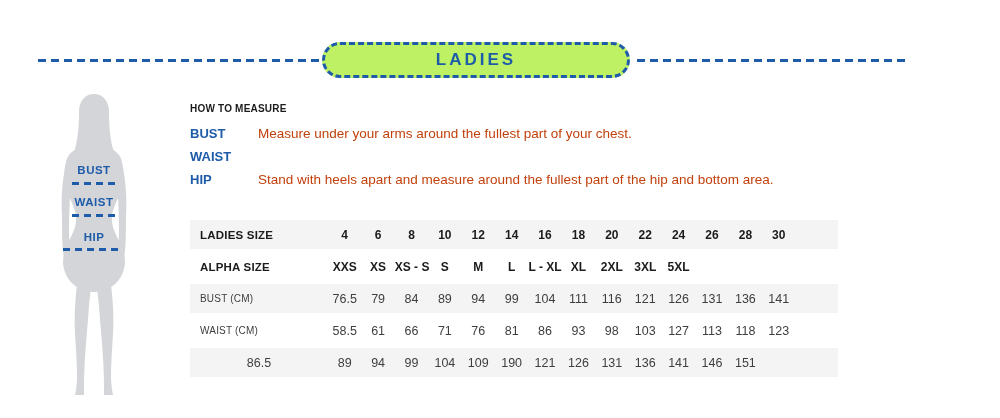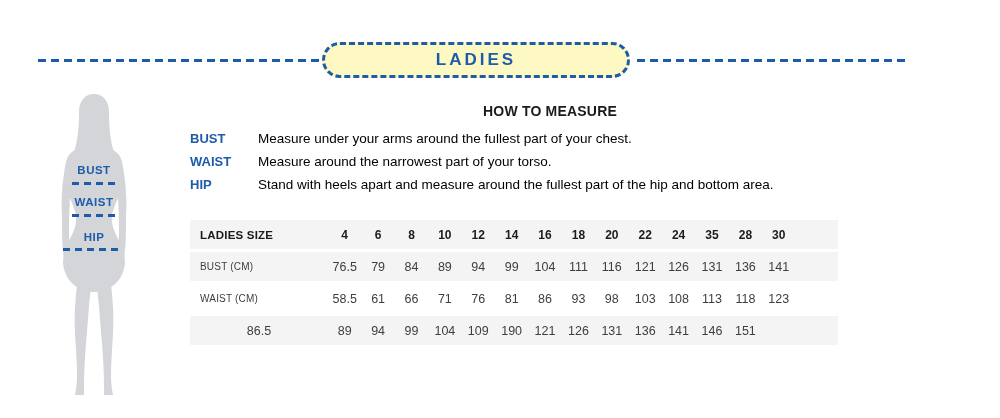--- a/index.html
+++ b/index.html
@@ -13,42 +13,42 @@
   html,body{width:1000px;height:418px;background:#ffffff;
     font-family:"Liberation Sans", sans-serif; overflow:hidden; position:relative;}
 
   
   .rule{position:absolute;height:3px;
     background:repeating-linear-gradient(90deg,var(--blue) 0 8px,transparent 8px 13px);}
   .rule-left{left:38px;top:59px;width:284px;}
   .rule-right{left:637px;top:59px;width:268px;}
   .pill{position:absolute;left:322px;top:42px;width:308px;height:36px;
     border:3px dashed var(--blue);border-radius:18px;
-    display:flex;align-items:center;justify-content:center;background:#fef9c3;}
+    display:flex;align-items:center;justify-content:center;background:#bef264;}
   .pill-title{color:var(--blue);font-size:17px;font-weight:bold;letter-spacing:3px;}
 
   
   .figure{position:absolute;left:50px;top:88px;width:96px;height:315px;}
   .figure svg{position:absolute;left:0;top:0;}
   .sil{fill:var(--sil-gray);}
   .m-label{position:absolute;left:0;width:88px;text-align:center;
     color:var(--blue);font-size:11.5px;font-weight:bold;letter-spacing:.5px;}
   .m-line{position:absolute;height:3px;
     background:repeating-linear-gradient(90deg,var(--blue) 0 7px,transparent 7px 12px);}
   .lbl-bust{top:76px;}  .line-bust{top:94px;left:22px;width:48px;}
   .lbl-waist{top:108px;} .line-waist{top:126px;left:22px;width:46px;}
   .lbl-hip{top:143px;}   .line-hip{top:160px;left:13px;width:60px;}
 
   
   .howto{position:absolute;left:190px;top:103px;width:720px;}
-  .howto-title{font-size:14px;font-weight:bold;color:var(--ink);letter-spacing:.2px;text-align:center;}
+  .howto-title{font-size:10px;font-weight:bold;color:var(--ink);letter-spacing:.2px;}
   .howto-list{margin-top:8px;}
   .howto-row{display:flex;line-height:23px;}
   .howto-term{width:68px;color:var(--blue);font-weight:bold;font-size:13px;}
-  .howto-desc{color:#000000;font-size:13.5px;}
+  .howto-desc{color:#c2410c;font-size:13.5px;}
 
   
   .size-table{position:absolute;left:190px;top:220px;width:648px;
     display:flex;flex-direction:column;gap:3px;}
   .trow{display:grid;grid-template-columns:138px repeat(14,33.4px) 1fr;
     height:29px;align-items:center;}
   .trow.gray{background:var(--row-gray);}
   .tlabel{padding-left:10px;font-size:10px;color:var(--data-ink);
     white-space:nowrap;letter-spacing:.2px;}
   .trow.bold .tlabel{font-weight:bold;color:var(--ink);font-size:11.5px;}
@@ -87,21 +87,20 @@
 
 <div class="howto">
   <div class="howto-title">HOW TO MEASURE</div>
   <div class="howto-list">
     <div class="howto-row">
       <span class="howto-term">BUST</span>
       <span class="howto-desc">Measure under your arms around the fullest part of your chest.</span>
     </div>
     <div class="howto-row">
       <span class="howto-term">WAIST</span>
-      <span class="howto-desc">Measure around the narrowest part of your torso.</span>
     </div>
     <div class="howto-row">
       <span class="howto-term">HIP</span>
       <span class="howto-desc">Stand with heels apart and measure around the fullest part of the hip and bottom area.</span>
     </div>
   </div>
 </div>
 
 <div class="size-table">
     <div class="trow gray bold">
@@ -110,23 +109,41 @@
       <div class="tcell">6</div>
       <div class="tcell">8</div>
       <div class="tcell">10</div>
       <div class="tcell">12</div>
       <div class="tcell">14</div>
       <div class="tcell">16</div>
       <div class="tcell">18</div>
       <div class="tcell">20</div>
       <div class="tcell">22</div>
       <div class="tcell">24</div>
-      <div class="tcell">35</div>
+      <div class="tcell">26</div>
       <div class="tcell">28</div>
       <div class="tcell">30</div>
+      <div></div>
+    </div>
+    <div class="trow bold">
+      <div class="tlabel">ALPHA SIZE</div>
+      <div class="tcell">XXS</div>
+      <div class="tcell">XS</div>
+      <div class="tcell">XS - S</div>
+      <div class="tcell">S</div>
+      <div class="tcell">M</div>
+      <div class="tcell">L</div>
+      <div class="tcell">L - XL</div>
+      <div class="tcell">XL</div>
+      <div class="tcell">2XL</div>
+      <div class="tcell">3XL</div>
+      <div class="tcell">5XL</div>
+      <div class="tcell"></div>
+      <div class="tcell"></div>
+      <div class="tcell"></div>
       <div></div>
     </div>
     <div class="trow gray">
       <div class="tlabel">BUST (CM)</div>
       <div class="tcell">76.5</div>
       <div class="tcell">79</div>
       <div class="tcell">84</div>
       <div class="tcell">89</div>
       <div class="tcell">94</div>
       <div class="tcell">99</div>
@@ -145,21 +162,21 @@
       <div class="tcell">58.5</div>
       <div class="tcell">61</div>
       <div class="tcell">66</div>
       <div class="tcell">71</div>
       <div class="tcell">76</div>
       <div class="tcell">81</div>
       <div class="tcell">86</div>
       <div class="tcell">93</div>
       <div class="tcell">98</div>
       <div class="tcell">103</div>
-      <div class="tcell">108</div>
+      <div class="tcell">127</div>
       <div class="tcell">113</div>
       <div class="tcell">118</div>
       <div class="tcell">123</div>
       <div></div>
     </div>
     <div class="trow gray">
       <div class="tcell">86.5</div>
       <div class="tcell">89</div>
       <div class="tcell">94</div>
       <div class="tcell">99</div>

